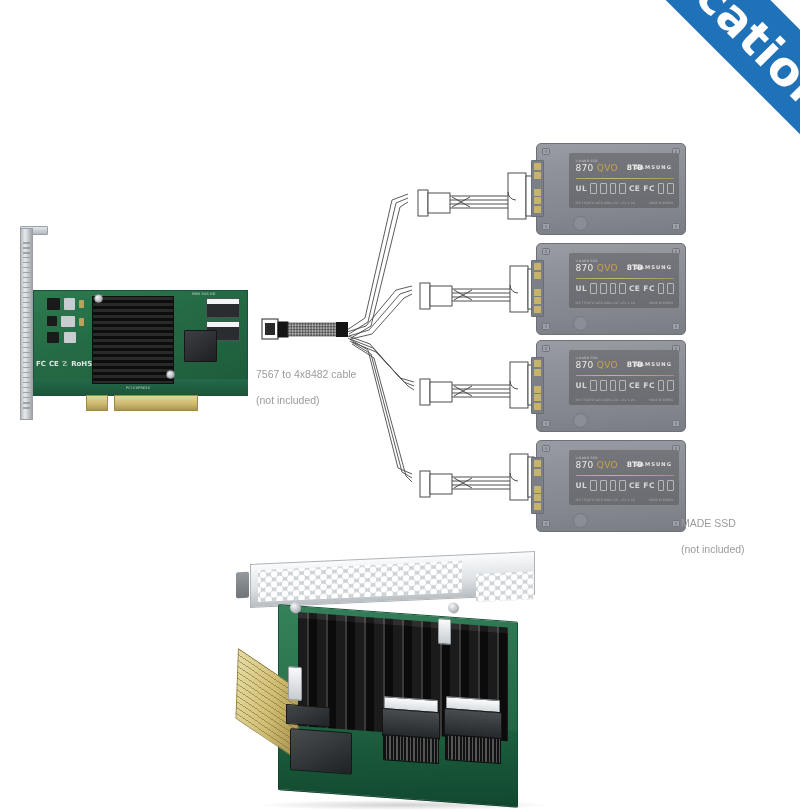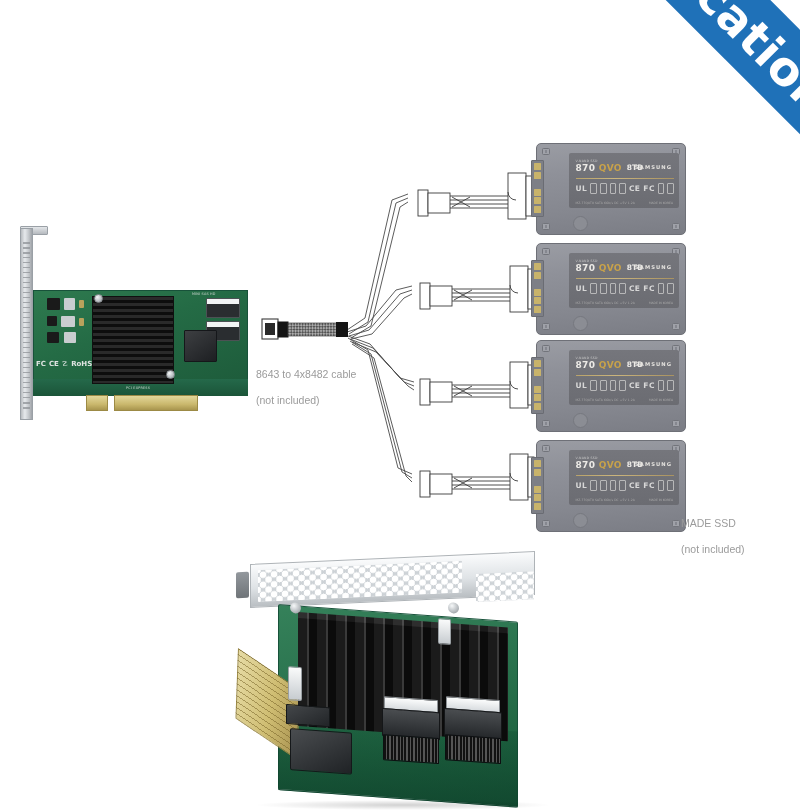--- a/index.html
+++ b/index.html
@@ -24,21 +24,21 @@
   .ssd-body{position:absolute;inset:0;border-radius:5px;
             background:linear-gradient(175deg,#9a9ca3 0%,#8f9199 30%,#85878f 70%,#7b7d85 100%);
             border:1px solid #6e7077;box-sizing:border-box;}
   .ssd-label{position:absolute;left:22%;right:5%;top:11%;height:60%;
              background:linear-gradient(180deg,#75767c 0%,#6b6c72 100%);
              border-radius:2px;overflow:hidden;}
   .ssd-l-top{position:absolute;left:6%;right:4%;top:10%;height:30%;}
   .ssd-tiny{position:absolute;left:0;top:0;color:#c9c9c9;font-size:3.2px;
             letter-spacing:.2px;font-family:"DejaVu Sans",sans-serif;}
   .ssd-model{position:absolute;left:0;top:4px;color:#eceae6;font-size:9px;
-             font-weight:bold;letter-spacing:.3px;font-family:"DejaVu Sans",sans-serif;}
+             font-weight:normal;letter-spacing:.3px;font-family:"DejaVu Sans",sans-serif;}
   .ssd-qvo{color:#c8a24a;}
   .ssd-cap{position:absolute;left:52%;top:4px;color:#eceae6;font-size:7.5px;
            font-weight:bold;font-family:"DejaVu Sans",sans-serif;}
   .ssd-brand{position:absolute;right:2%;top:5px;color:#e4e2de;font-size:5.2px;
              font-weight:bold;letter-spacing:1.1px;font-family:"DejaVu Sans",sans-serif;}
   .ssd-rule{position:absolute;left:6%;right:4%;top:45%;height:1.4px;
             background:linear-gradient(90deg,#b9a36a,#cbb57d 40%,#a89261);}
   .ssd-certs{position:absolute;left:6%;right:4%;bottom:22%;height:26%;
              display:flex;align-items:center;gap:3px;color:#d7d7d7;
              font-size:7px;font-family:"DejaVu Sans",sans-serif;overflow:hidden;}
@@ -470,21 +470,21 @@
       <span>FC</span>
         <span>CE</span>
         <span>☡</span>
         <span>RoHS</span>
     </div>
     <div class="silk" style="left:120px;top:158px;">PCI EXPRESS</div>
     <div class="silk" style="left:186px;top:64px;">MINI SAS HD</div>
   </div>
 
   <div class="note" style="left: 256px; top: 355px; width: 120px; color: rgb(155, 155, 155);">
-    <span>8643 to 4x8482 cable</span><br>
+    <span>7567 to 4x8482 cable</span><br>
     <span>(not included)</span>
   </div>
 
   <div class="note" style="left: 681px; top: 504px; width: 110px; color: rgb(155, 155, 155);">
     <span>MADE SSD</span><br>
     <span>(not included)</span>
   </div>
 
   <div class="card-b">
     <div class="b-tab"></div>

